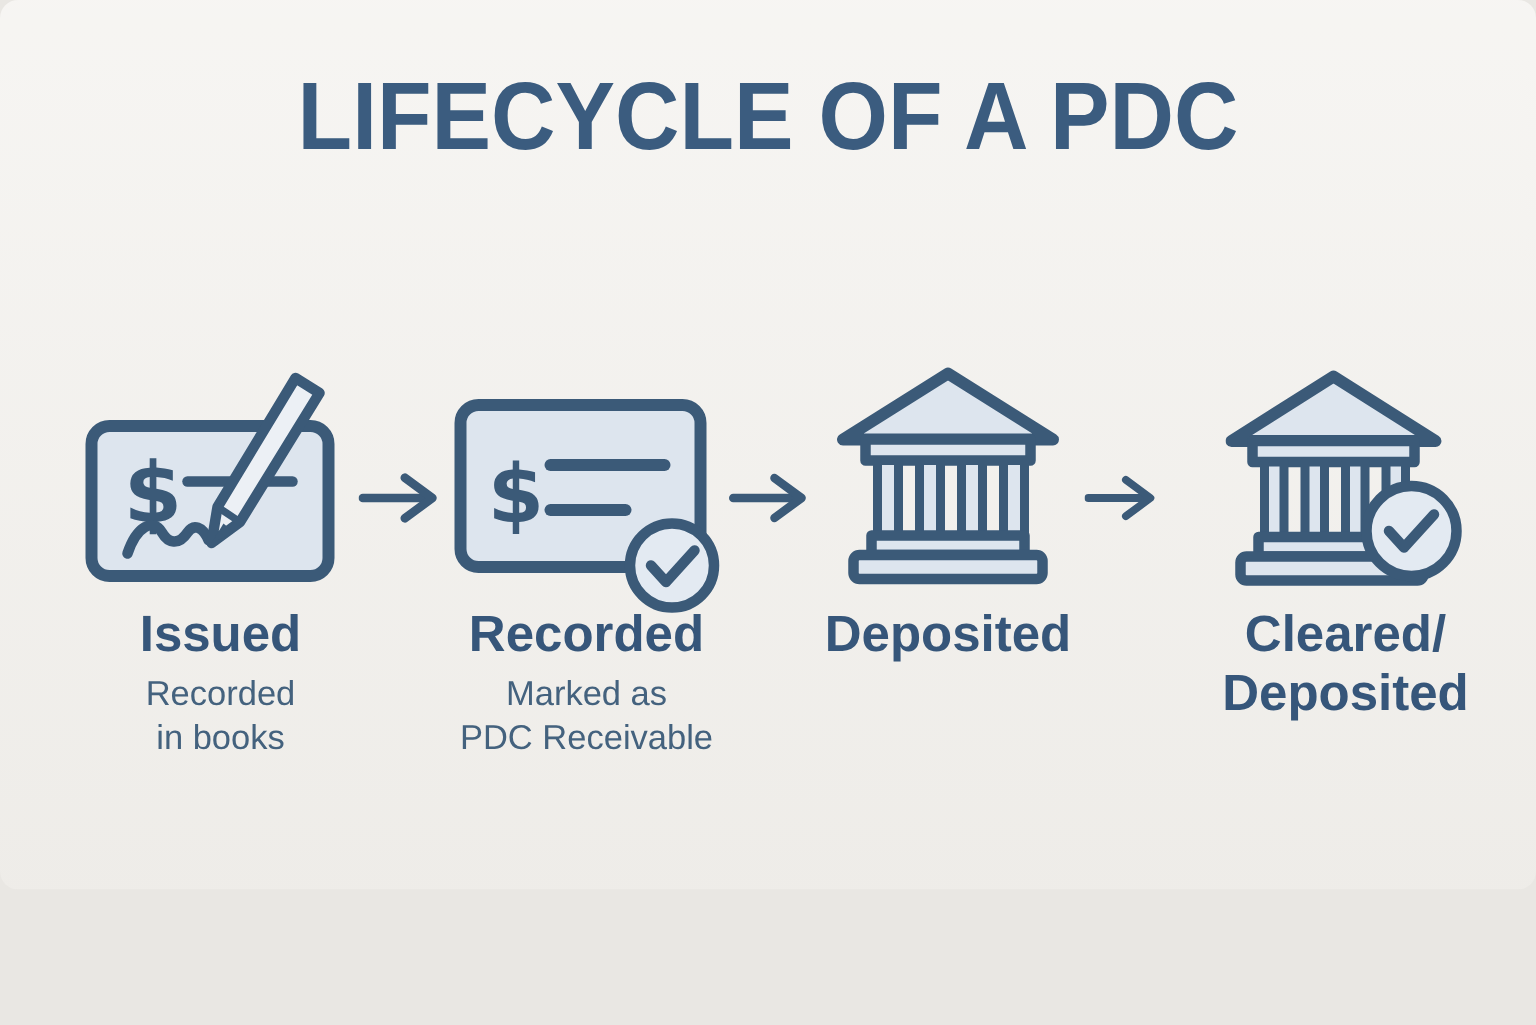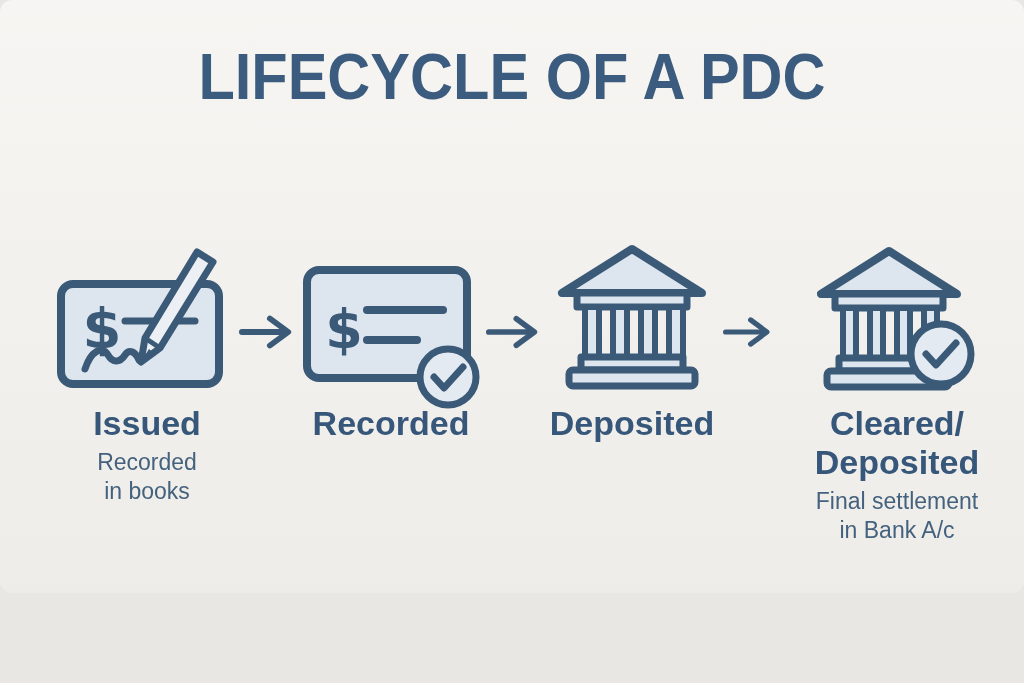--- a/index.html
+++ b/index.html
@@ -91,20 +91,22 @@
         <svg width="180" height="150" viewBox="0 0 180 150" aria-hidden="true">
           <rect class="fl st" x="6" y="10" width="160" height="108" rx="12" stroke-width="8"></rect>
           <text class="dollar" x="43" y="88" font-size="54" text-anchor="middle">$</text>
           <line class="st" x1="66" y1="50" x2="142" y2="50" stroke-width="8"></line>
           <line class="st" x1="66" y1="80" x2="116" y2="80" stroke-width="8"></line>
           <circle class="bd st" cx="147" cy="117" r="28" stroke-width="7"></circle>
           <path class="st" stroke-width="7" d="M 133 117 l 10 11 l 19 -21"></path>
         </svg>
       </div>
       <div class="heading">Recorded</div>
+      <div class="desc">Marked as
+PDC Receivable</div>
     </div>
 
     <div class="arrow-cell">
       <svg width="56" height="40" viewBox="0 0 58 40" aria-hidden="true">
         <line class="st" x1="3" y1="20" x2="45" y2="20" stroke-width="6"></line>
         <path class="st" d="M 32 6 L 51 20 L 32 34" stroke-width="6"></path>
       </svg>
     </div>
 
     <div class="stage s3">
@@ -140,21 +142,19 @@
           <rect class="fl st" x="80" y="62" width="13" height="50" stroke-width="6"></rect>
           <rect class="fl st" x="107" y="62" width="13" height="50" stroke-width="6"></rect>
           <rect class="fl st" x="22" y="112" width="100" height="13" stroke-width="7"></rect>
           <rect class="fl st" x="10" y="125" width="122" height="16" rx="4" stroke-width="7"></rect>
           <circle class="bd st" cx="124" cy="108" r="30" stroke-width="7"></circle>
           <path class="st" stroke-width="7" d="M 109 108 l 10 11 l 20 -22"></path>
         </svg>
       </div>
       <div class="heading">Cleared/
 Deposited</div>
-      <div class="desc">Final settlement
-in Bank A/c</div>
     </div>
 
   </div>
 
   <div class="divider"></div>
 
 </div>
 
 </body></html>

